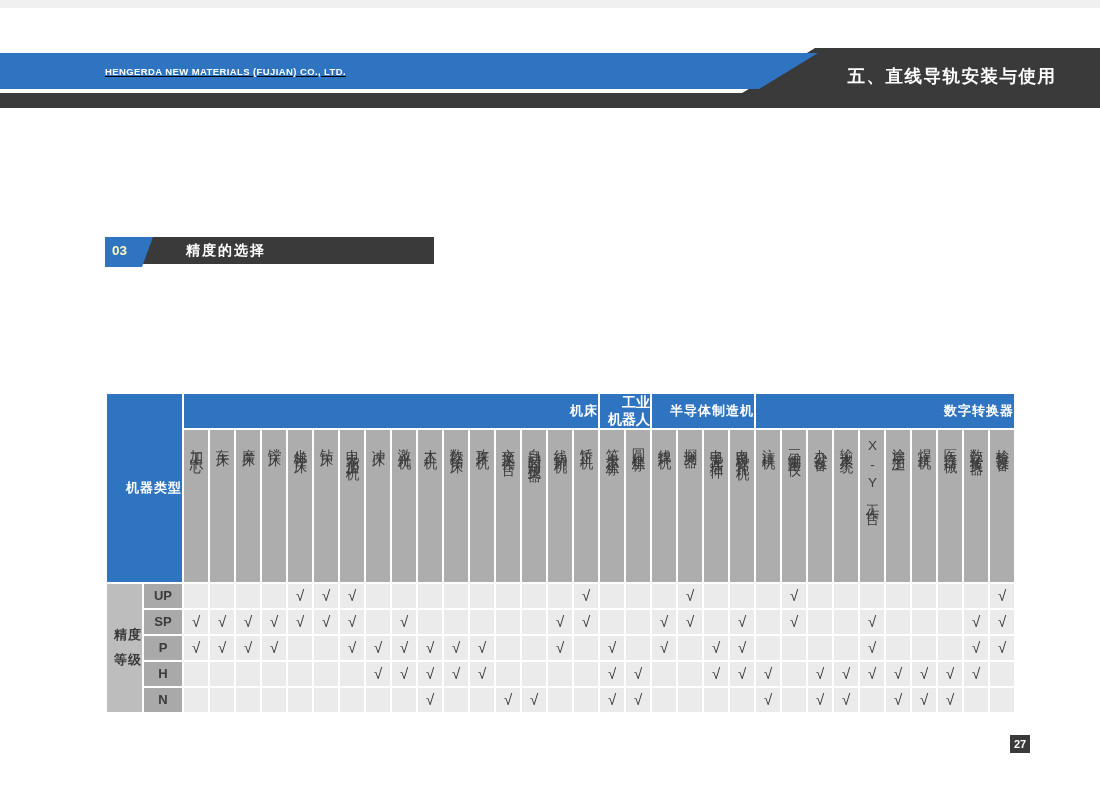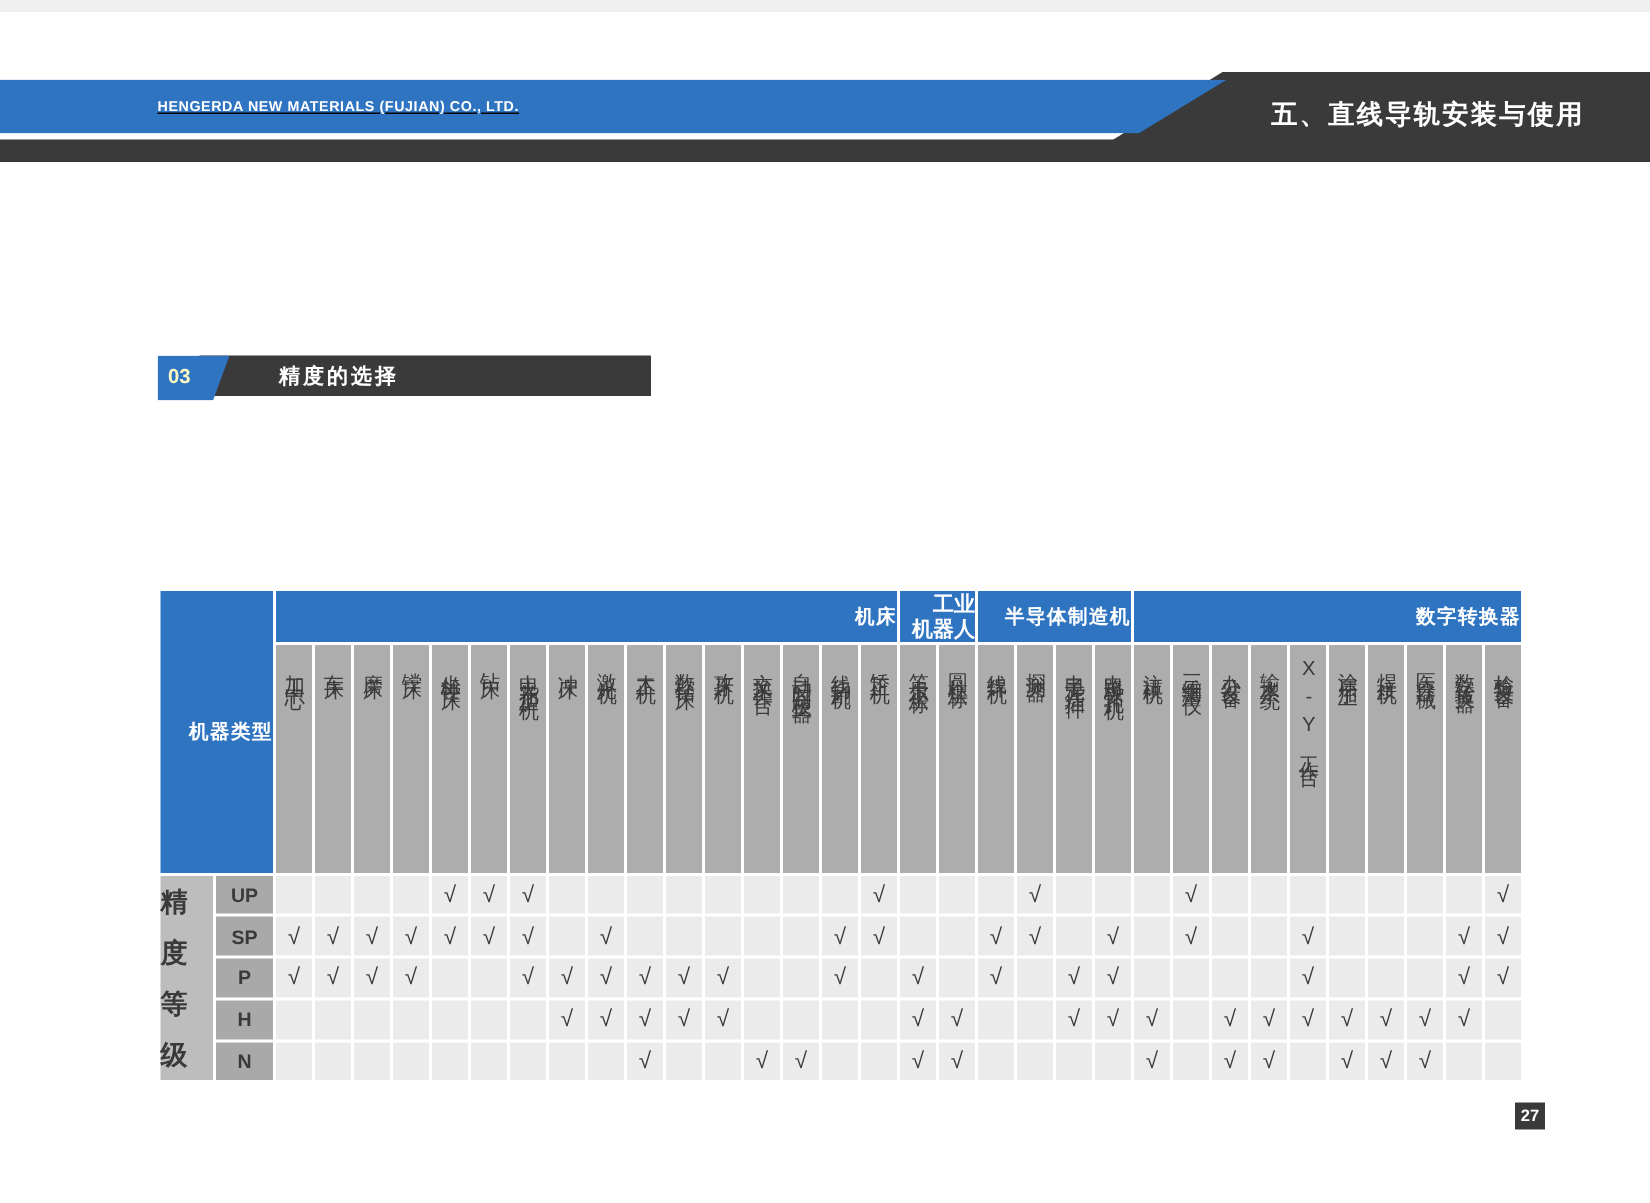--- a/index.html
+++ b/index.html
@@ -48,21 +48,21 @@
             text-align:right;vertical-align:middle;letter-spacing:1px;}
   td.group{background:var(--accent);color:#fff;font-weight:bold;font-size:13px;height:26px;
            text-align:right;vertical-align:middle;letter-spacing:1px;}
   td.group .g2{font-size:14px;line-height:1.2;letter-spacing:0;}
   td.colhead{width:24px;background:var(--colhead-gray);height:152px;vertical-align:top;
              text-align:center;}
   .vtext{display:inline-block;writing-mode:vertical-rl;text-orientation:upright;
          font-size:13.5px;letter-spacing:3.5px;color:var(--ink);line-height:22px;
          padding-top:8px;}
   td.side{width:35px;background:var(--side-gray);color:var(--ink);font-weight:bold;
-          font-size:18px;text-align:left;vertical-align:middle;}
+          font-size:13px;text-align:right;vertical-align:middle;}
   td.side div{line-height:1.9;letter-spacing:1px;}
   td.grade{width:38px;background:var(--grade-gray);color:var(--ink);font-weight:bold;
            font-size:13px;text-align:center;vertical-align:middle;height:24px;}
   td.cell{background:var(--cell-gray);height:24px;text-align:center;vertical-align:middle;
           font-size:15px;color:var(--ink);}
 
   .page-num{position:absolute;left:1010px;top:735px;width:20px;height:18px;background:var(--dark);
             color:#fff;font-size:11px;font-weight:bold;display:flex;align-items:center;
             justify-content:center;}
 </style>

